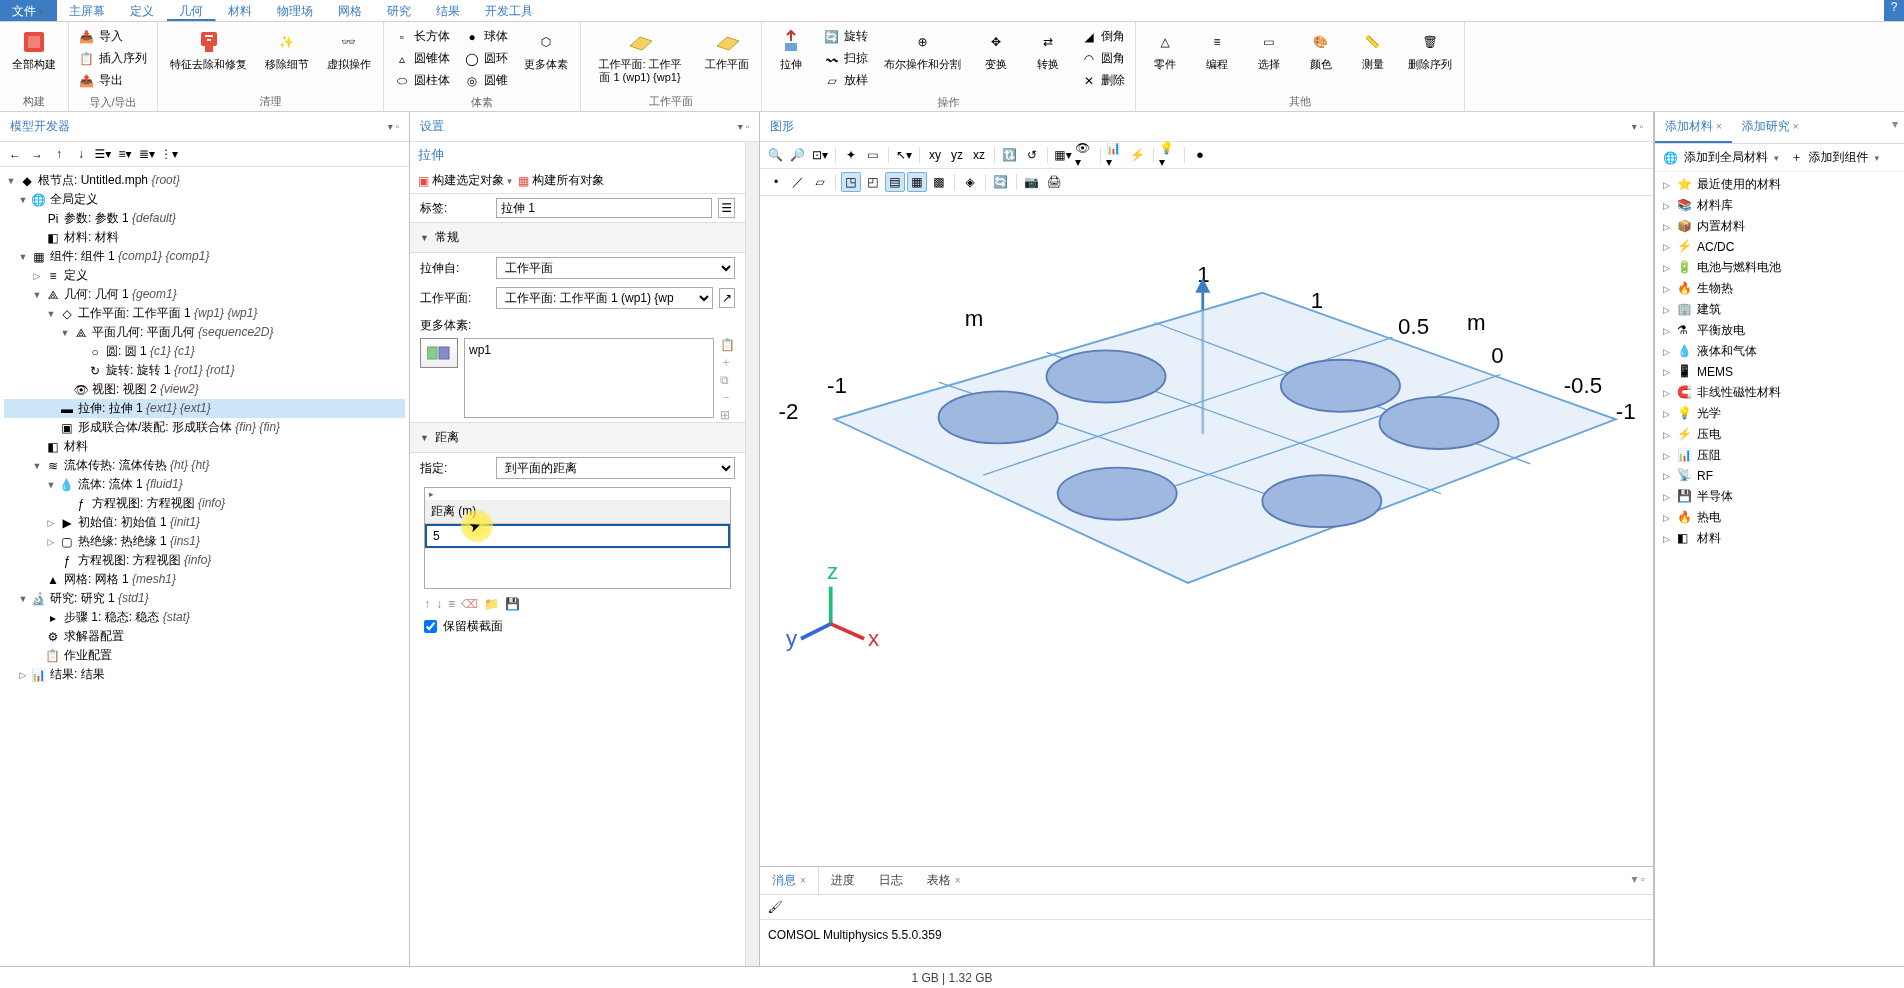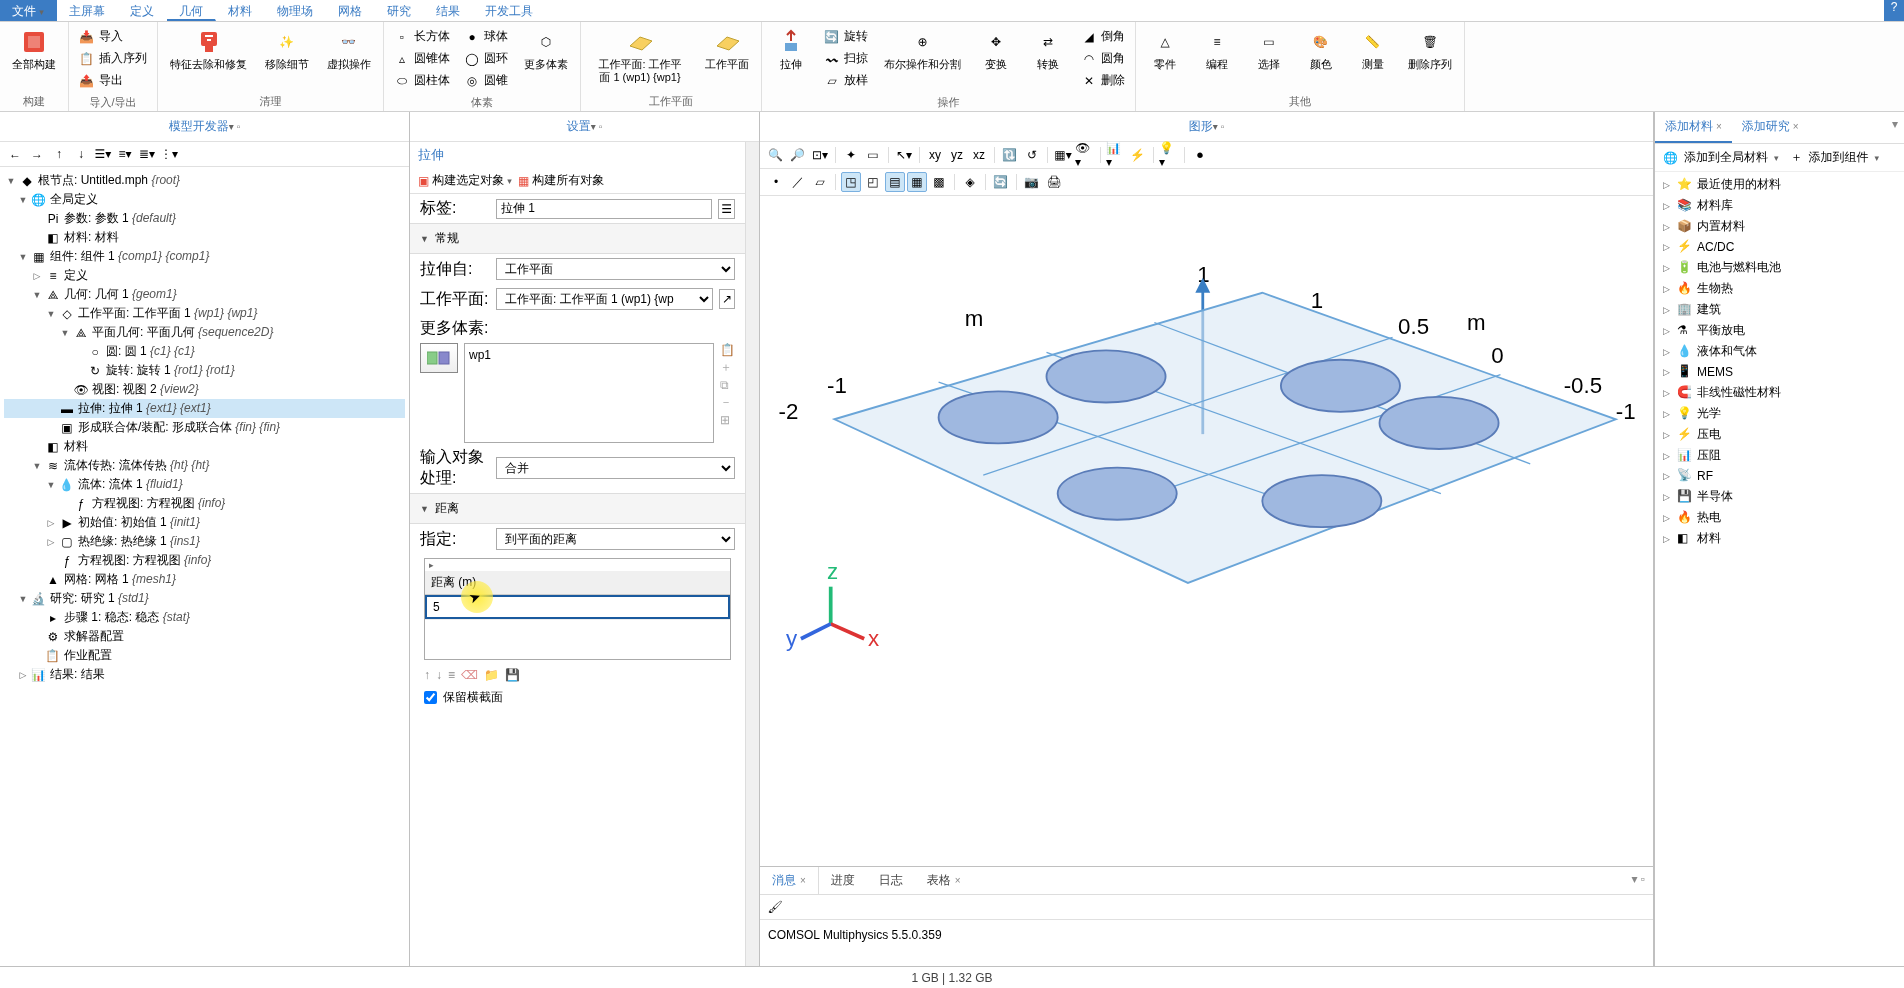--- a/index.html
+++ b/index.html
@@ -19,39 +19,39 @@
 .rbtn-lg span{font-size:11px;text-align:center;line-height:13px}
 .rbtn-col{display:flex;flex-direction:column;gap:1px;padding:2px}
 .rbtn-sm{display:flex;align-items:center;gap:4px;padding:2px 4px;cursor:pointer;font-size:11px;white-space:nowrap}
 .rbtn-sm .ic{width:16px;height:16px;display:flex;align-items:center;justify-content:center}
 .workspace{display:flex;flex:1;min-height:0}
 .panel{display:flex;flex-direction:column;border-right:1px solid #c0c0c0;background:#fff}
 .panel-tree{width:410px}
 .panel-settings{width:350px}
 .panel-graphics{flex:1}
 .panel-right{width:250px;border-right:none;border-left:1px solid #c0c0c0}
-.panel-title{padding:6px 10px;color:#3b7cc4;font-size:15px;display:flex;align-items:center;justify-content:center;border-bottom:1px solid #e0e0e0}
+.panel-title{padding:6px 10px;color:#3b7cc4;font-size:15px;display:flex;align-items:center;justify-content:space-between;border-bottom:1px solid #e0e0e0}
 .panel-title .chev{color:#666;font-size:10px}
 .toolbar{display:flex;gap:4px;padding:3px 6px;border-bottom:1px solid #e0e0e0;align-items:center}
 .toolbar .tb{width:18px;height:18px;display:flex;align-items:center;justify-content:center;cursor:pointer}
 .tree{flex:1;overflow:auto;padding:4px}
 .tree-node{display:flex;align-items:center;gap:3px;padding:1px 2px;cursor:pointer;white-space:nowrap}
 .tree-node .exp{width:10px;font-size:9px;color:#666;text-align:center}
 .tree-node .ic{width:16px;height:16px;display:flex;align-items:center;justify-content:center}
 .tree-node .lbl{font-size:12px}
 .tree-node .lbl i{color:#555}
 .tree-node.sel{background:#cde6f7}
 .ind-1{padding-left:14px}.ind-2{padding-left:28px}.ind-3{padding-left:42px}.ind-4{padding-left:56px}.ind-5{padding-left:70px}
 .settings-body{flex:1;overflow:auto;position:relative}
 .settings-sub{padding:4px 8px;color:#3b7cc4;font-size:13px}
 .settings-bar{display:flex;gap:6px;padding:4px 8px;align-items:center;border-bottom:1px solid #e0e0e0}
 .settings-bar .item{display:flex;align-items:center;gap:3px;font-size:12px}
 .dd{font-size:9px;color:#666}
 .form-row{display:flex;align-items:center;padding:4px 10px;gap:6px}
-.form-row label{width:70px;font-size:16px}
+.form-row label{width:70px;font-size:12px}
 .form-row input,.form-row select{flex:1;border:1px solid #aaa;padding:2px 4px;font-size:12px;background:#fff}
 .section-hdr{display:flex;align-items:center;gap:6px;padding:6px 10px;background:#f5f5f5;border-top:1px solid #ddd;border-bottom:1px solid #ddd;cursor:pointer}
 .section-hdr .tri{font-size:9px;color:#555}
 .active-btn{border:1px solid #888;padding:6px;margin:4px 10px;display:inline-flex;align-items:center;justify-content:center;background:linear-gradient(#fff,#eee)}
 .dist-table{margin:4px 14px;border:1px solid #aaa}
 .dist-hdr{background:#f0f0f0;padding:3px 6px;font-size:12px;border-bottom:1px solid #ccc}
 .dist-cell{padding:0}
 .dist-cell input{width:100%;border:2px solid #1a5a9e;padding:3px 6px;font-size:12px;outline:none}
 .highlight{position:absolute;background:radial-gradient(circle,rgba(255,235,59,0.95) 0%,rgba(255,235,59,0.6) 70%,transparent 100%);border-radius:50%;width:32px;height:32px;pointer-events:none}
 .cursor-arrow{position:absolute;font-size:14px;color:#000;transform:rotate(-20deg)}
@@ -500,34 +500,30 @@
     <div class="form-row">
               <label>更多体素:</label>
             </div>
     <div style="display:flex;align-items:flex-start;padding:0 10px;gap:6px">
       <div class="active-btn" style="margin:0">
                 <svg width="24" height="16">
                   <rect x="0" y="2" width="10" height="12" fill="#8c8" stroke="#6a6"></rect>
                   <rect x="12" y="2" width="10" height="12" fill="#88c" stroke="#66a"></rect>
                 </svg>
               </div>
-      <div style="flex:1;border:1px solid #aaa;height:100px;padding:4px">
+      <div style="flex:1;border:1px solid #aaa;height:80px;padding:4px">
                 <div>wp1</div>
               </div>
       <div style="display:flex;flex-direction:column;gap:2px">
         <div class="tb" style="color:#aaa">📋</div>
         <div class="tb" style="color:#aaa">＋</div>
         <div class="tb" style="color:#aaa">⧉</div>
         <div class="tb" style="color:#aaa">－</div>
         <div class="tb" style="color:#aaa">⊞</div>
       </div>
-    </div>
-    <div class="form-row">
-      <label>输入对象处理:</label>
-      <select><option>合并</option></select>
     </div>
     <div class="section-hdr">
               <span class="tri">▼</span>
               <span>距离</span>
             </div>
     <div class="form-row">
       <label>指定:</label>
       <select><option>到平面的距离</option></select>
     </div>
     <div class="dist-table" style="position:relative">

